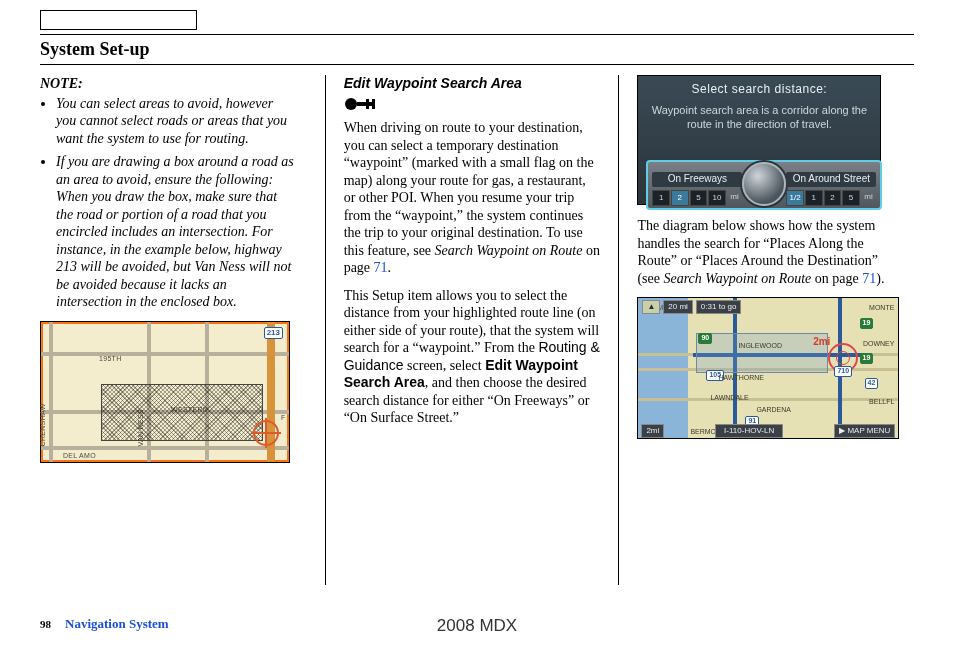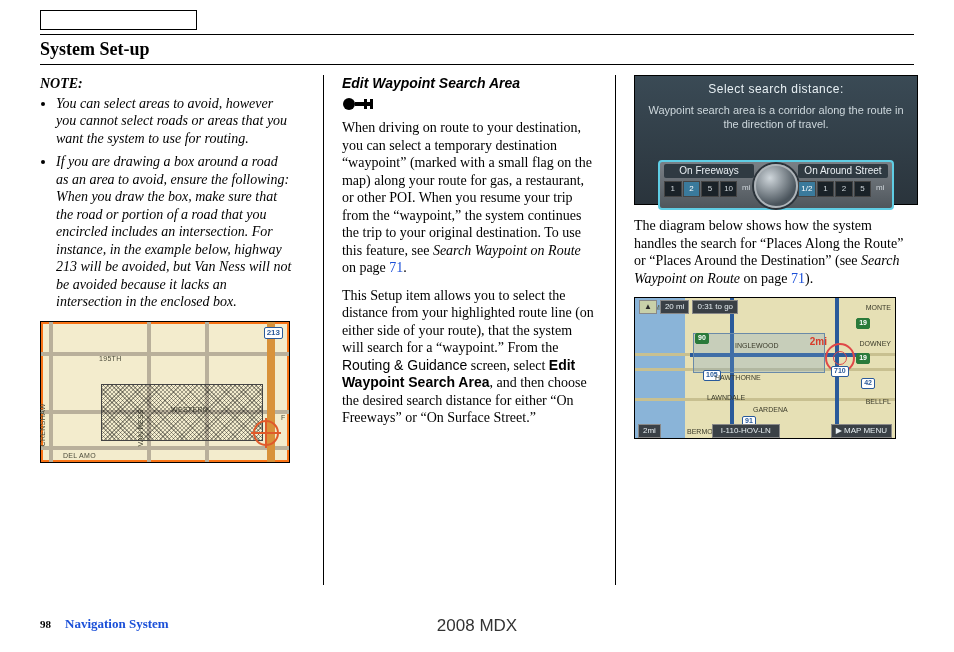--- a/index.html
+++ b/index.html
@@ -131,21 +131,21 @@
     display: inline-block;
     margin-bottom: 4px;
   }
   .para { margin-bottom: 10px; }
   .ital { font-style: italic; }
   .sans { font-family: Arial, Helvetica, sans-serif; }
   .bold { font-weight: bold; }
   .link { color: #1a4fd8; }
   .fig-dialog {
     border: 1px solid #000;
-    width: 284px;
+    width: 244px;
     height: 130px;
     background: linear-gradient(#3a4a55, #2a343c);
     color: #e8f0f4;
     font-family: Arial, sans-serif;
     font-size: 10px;
     text-align: center;
     box-sizing: border-box;
     padding: 6px 8px;
     position: relative;
   }
@@ -161,21 +161,21 @@
     color: #cdd7dc;
   }
   .dlg-bar {
     margin: 0 auto;
     width: 236px;
     height: 50px;
     background: linear-gradient(#7a8086,#4f565c);
     border-radius: 4px;
     border: 2px solid #5fcde4;
     display: flex;
-    align-items: flex-start;
+    align-items: flex-end;
     justify-content: space-between;
     padding: 2px 4px;
     box-sizing: border-box;
     position: relative;
   }
   .dlg-side {
     width: 90px;
   }
   .dlg-side-title {
     font-size: 10px;

